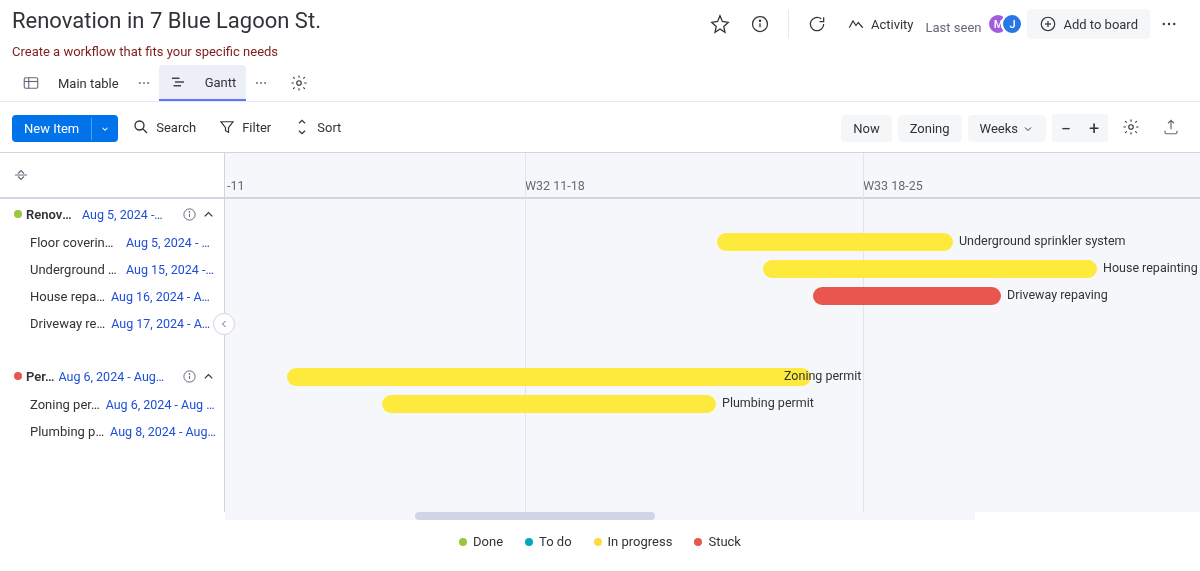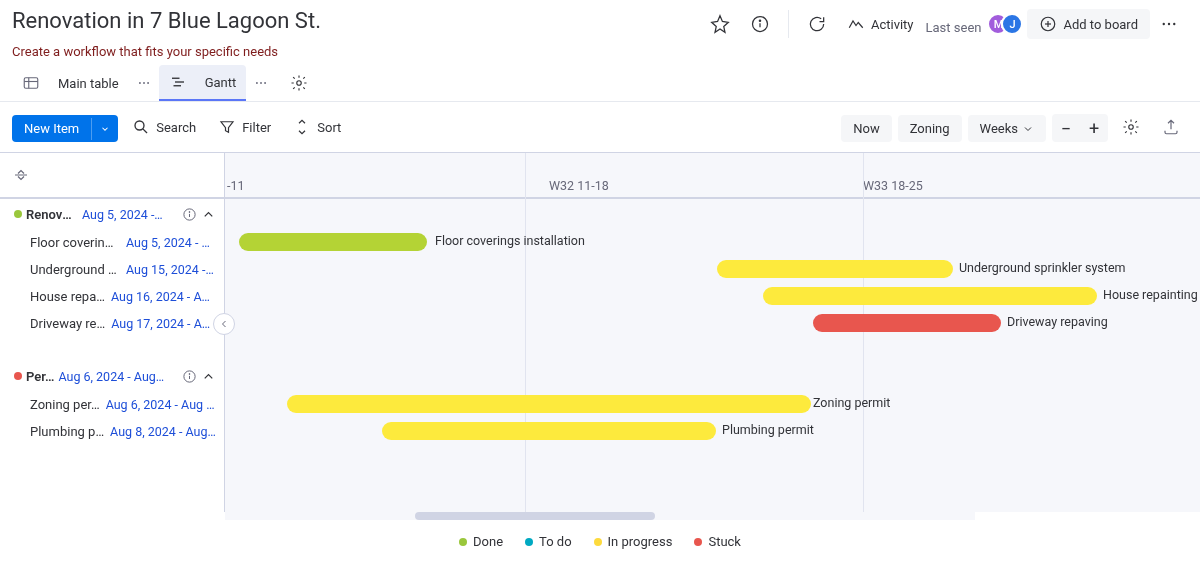--- a/index.html
+++ b/index.html
@@ -278,50 +278,46 @@
       </div>
     <div class="collapse-handle">
       <svg width="12" height="12" viewBox="0 0 24 24" fill="none" stroke="#676879" stroke-width="2">
           <path d="M15 6l-6 6 6 6"></path>
         </svg>
     </div>
   </div>
   <div class="right-col">
     <div class="right-head" id="right-head">
         <span class="week-lbl" style="left: 2px;">-11</span>
-        <span class="week-lbl" style="left: 300px; margin-left: 24px;">W32 11-18</span>
+        <span class="week-lbl" style="left: 300px;">W32 11-18</span>
         <span class="week-lbl" style="left: 638px;">W33 18-25</span>
       </div>
     <div id="vlines">
         <div class="vline" style="left: 300px;"></div>
         <div class="vline" style="left: 638px;"></div>
       </div>
     <div class="bars" id="bars" style="top:46px">
         <div class="g-space"></div>
         <div class="bar-row">
-          <div class="bar" style="left:14px;width:188px;background:#b4d335"></div>
-      <span class="bar-lbl" style="left:210px">Floor coverings installation</span>
-        </div>
-        <div class="bar-row">
           <div class="bar" style="left:492px;width:236px;background:#fdea3d"></div>
       <span class="bar-lbl" style="left:734px">Underground sprinkler system</span>
         </div>
         <div class="bar-row">
           <div class="bar" style="left:538px;width:334px;background:#fdea3d"></div>
       <span class="bar-lbl" style="left:878px">House repainting</span>
         </div>
         <div class="bar-row">
           <div class="bar" style="left:588px;width:188px;background:#e8564e"></div>
       <span class="bar-lbl" style="left:782px">Driveway repaving</span>
         </div>
         <div class="g-spacer"></div>
         <div class="g-space"></div>
         <div class="bar-row">
           <div class="bar" style="left:62px;width:524px;background:#fdea3d"></div>
-      <span class="bar-lbl" style="left:588px">Zoning permit</span>
+      <span class="bar-lbl" style="left:559px">Zoning permit</span>
         </div>
         <div class="bar-row">
           <div class="bar" style="left:157px;width:334px;background:#fdea3d"></div>
       <span class="bar-lbl" style="left:497px">Plumbing permit</span>
         </div>
       </div>
   </div>
 </div>
 
 <div class="hscroll">

